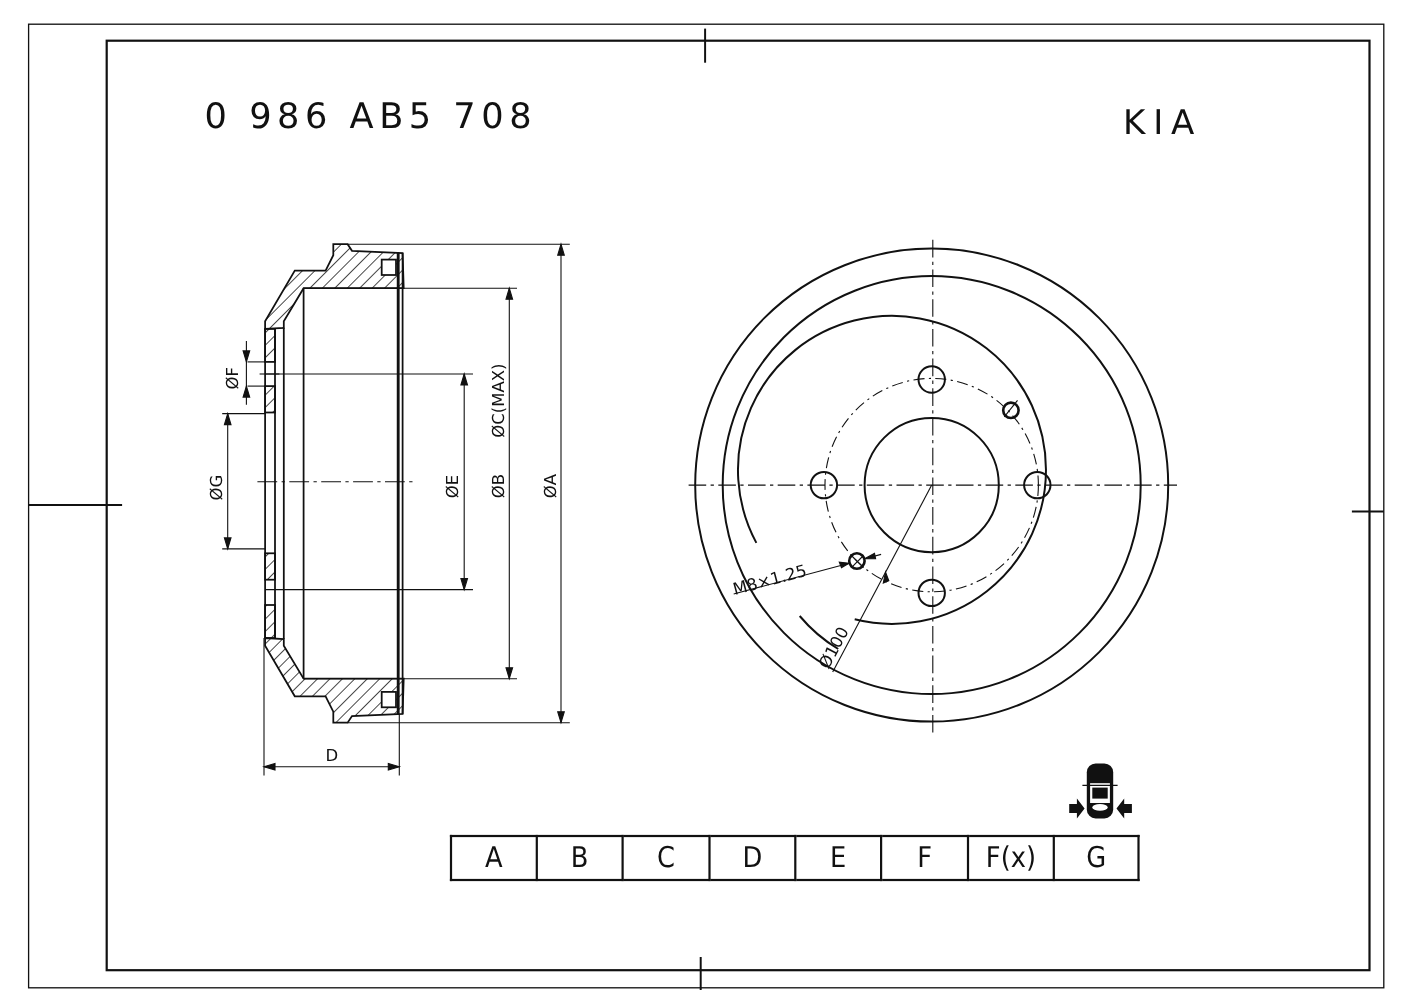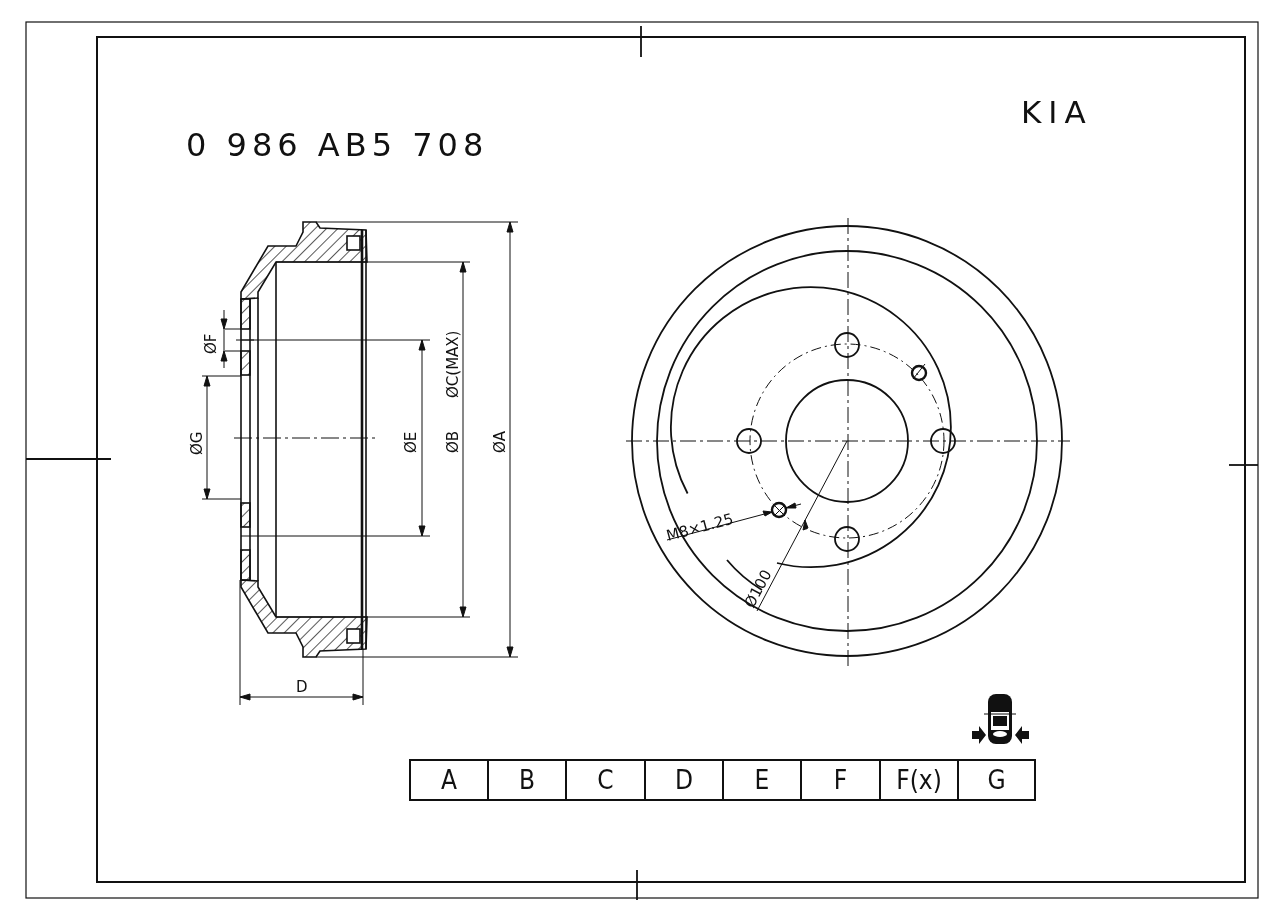--- a/index.html
+++ b/index.html
@@ -1,18 +1,18 @@
 <!DOCTYPE html>
 <html><head>
 <meta charset="utf-8">
 <style>
   html, body { margin:0; padding:0; background:#ffffff; }
   body { width:1280px; height:914px; position:relative; overflow:hidden; font-family:"DejaVu Sans", sans-serif; color:#111; }
   #drawing { position:absolute; left:0; top:0; width:1280px; height:914px; }
-  .part-number { position:absolute; left:186px; top:86px; font-size:32px; letter-spacing:5px; font-family:"DejaVu Sans", sans-serif; color:#111;margin-top:40px; }
+  .part-number { position:absolute; left:186px; top:86px; font-size:32px; letter-spacing:5px; font-family:"DejaVu Sans", sans-serif; color:#111; }
   .brand { position:absolute; left:1021px; top:94px; font-size:31px; letter-spacing:7px; font-family:"DejaVu Sans", sans-serif; color:#111; }
   table.spec { position:absolute; left:409px; top:759px; border-collapse:collapse; font-family:"DejaVu Sans Condensed","DejaVu Sans", sans-serif; }
   table.spec td { border:2px solid #111; text-align:center; font-size:26px; height:36px; padding:0; line-height:36px; }
   table.spec tr.hdr td { height:38px; }
 </style>
 </head>
 <body>
 
 <svg id="drawing" viewBox="0 0 1280 914" xmlns="http://www.w3.org/2000/svg">
   <defs>

